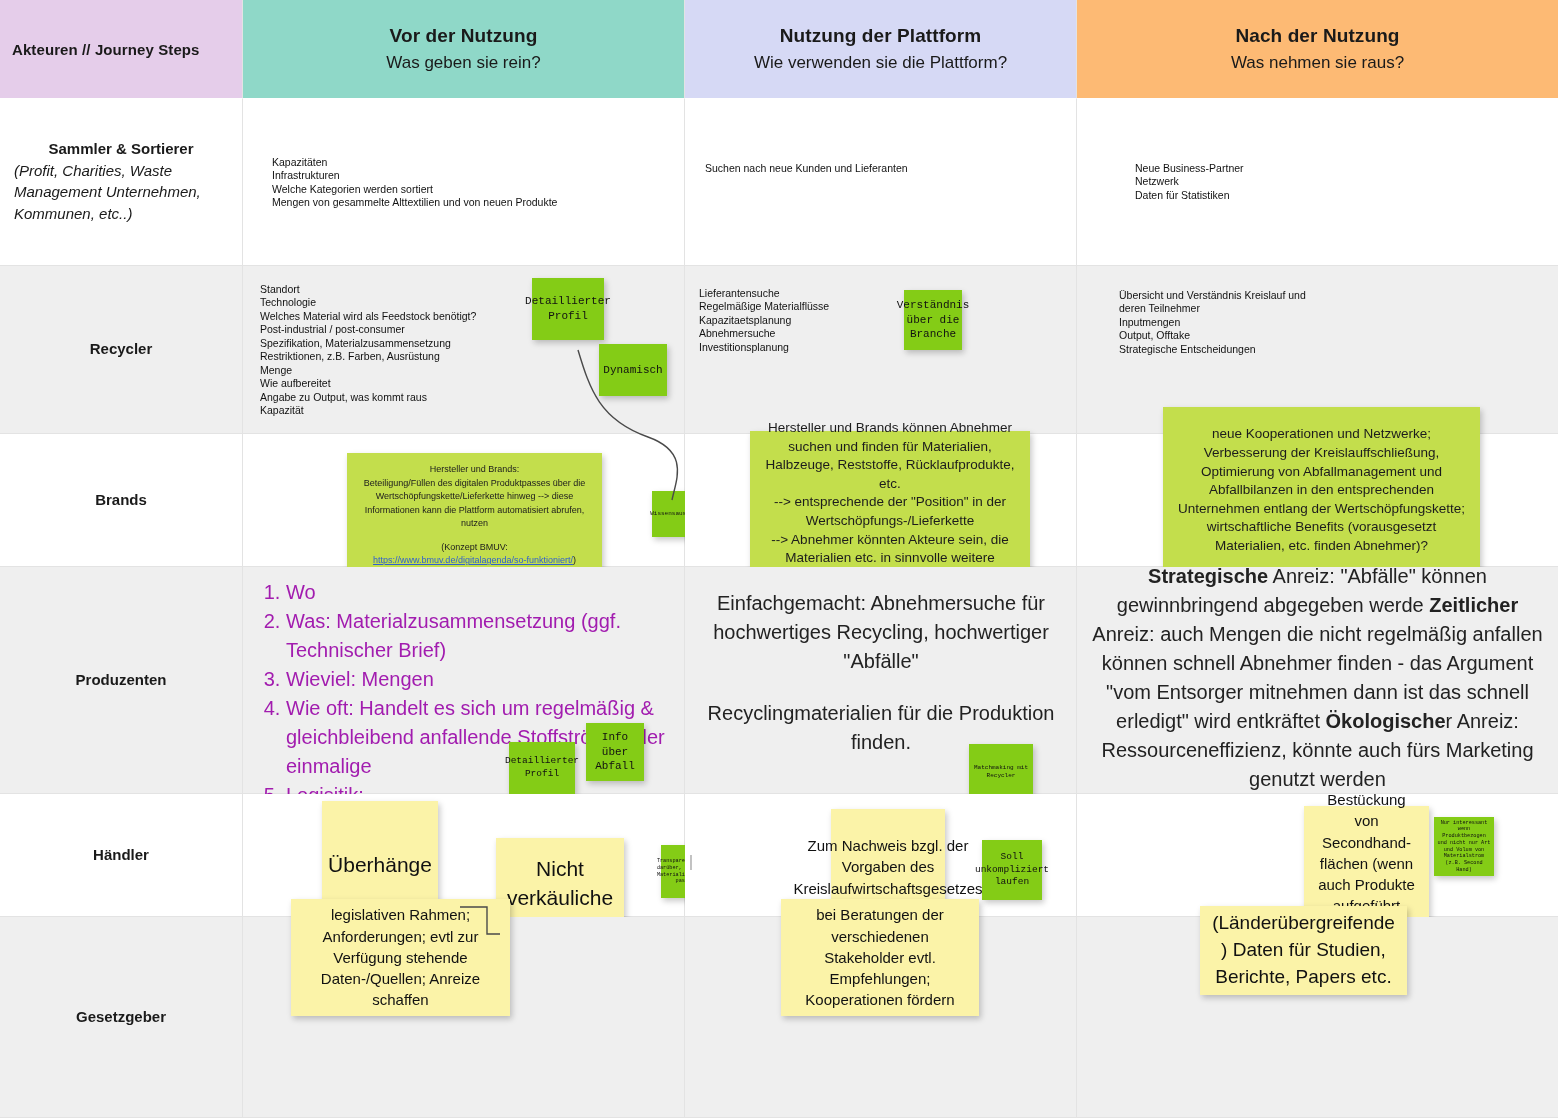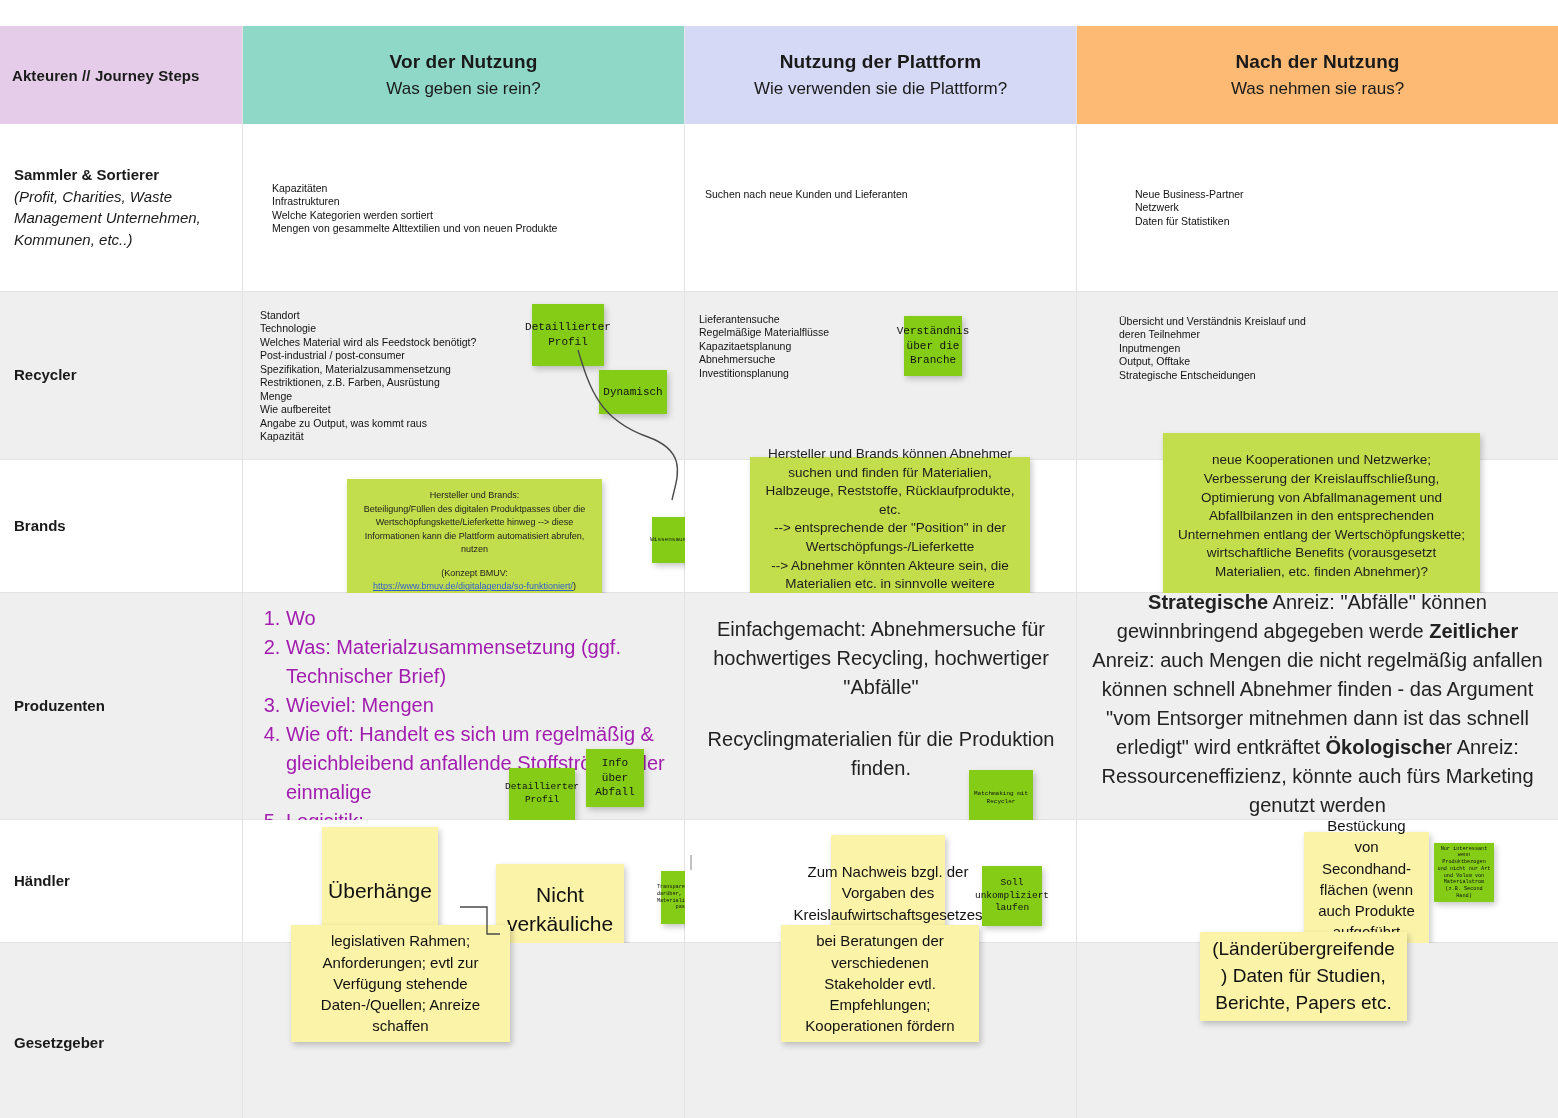--- a/index.html
+++ b/index.html
@@ -9,38 +9,37 @@
     font-family:"Liberation Sans", sans-serif;
     color:#1a1a1a;
     overflow:hidden;
   }
   .board{position:relative;width:1558px;height:1118px;}
 
   
   .grid{position:absolute;inset:0;display:grid;
     grid-template-columns:243px 442px 392px 481px;
     grid-template-rows:99px 167px 168px 133px 227px 123px 201px;
-    margin-top:26px;
   }
   .cell{position:relative;border-right:1px solid #e3e3e3;border-bottom:1px solid #e3e3e3;overflow:visible;}
   .cell.last{border-right:none;}
 
   
   .hdr{display:flex;flex-direction:column;align-items:center;justify-content:center;text-align:center;border-bottom:1px solid #ffffff;}
   .hdr .t1{font-weight:bold;font-size:19px;letter-spacing:.1px;}
   .hdr .t2{font-size:17px;margin-top:6px;}
   .hdr-actors{background:#e5cdea;align-items:flex-start;justify-content:center;padding-left:12px;}
   .hdr-actors .t1{font-size:15px;font-weight:bold;text-align:left;}
   .hdr-pre{background:#8fd8c8;}
   .hdr-use{background:#d6d9f5;}
   .hdr-post{background:#fdba74;}
 
   
   .rowlabel{display:flex;flex-direction:column;justify-content:center;padding:0 14px;}
-  .rowlabel .name{font-weight:bold;font-size:15px;line-height:1.35;}
+  .rowlabel .name{font-weight:bold;font-size:15px;line-height:1.35;text-align:center;}
   .rowlabel .sub{font-style:italic;font-size:15px;line-height:1.45;font-weight:normal;}
   .shade{background:#efefef;}
   .plain{background:#ffffff;}
 
   
   .txtblock{position:absolute;font-size:10.5px;line-height:1.28;white-space:pre-line;color:#111;}
 
   
   .bigtext{position:absolute;font-size:20px;line-height:1.45;color:#a21caf;}
   .bigtext ol{margin:0;padding-left:26px;}
@@ -117,21 +116,21 @@
 Technologie
 Welches Material wird als Feedstock benötigt?
 Post-industrial / post-consumer
 Spezifikation, Materialzusammensetzung
 Restriktionen, z.B. Farben, Ausrüstung
 Menge
 Wie aufbereitet
 Angabe zu Output, was kommt raus
 Kapazität</div>
       <div class="note orange mid" style="left:289px;top:12px;width:72px;height:62px;">Detaillierter Profil</div>
-      <div class="note orange mid" style="left:356px;top:78px;width:68px;height:44px;">Dynamisch</div>
+      <div class="note orange mid" style="left:356px;top:78px;width:68px;height:52px;">Dynamisch</div>
     </div>
     <div class="cell shade">
       <div class="txtblock" style="left:14px;top:21px;">Lieferantensuche
 Regelmäßige Materialflüsse
 Kapazitaetsplanung
 Abnehmersuche
 Investitionsplanung</div>
       <div class="note orange mid" style="left:219px;top:24px;width:58px;height:60px;">Verständnis über die Branche</div>
     </div>
     <div class="cell shade last">

